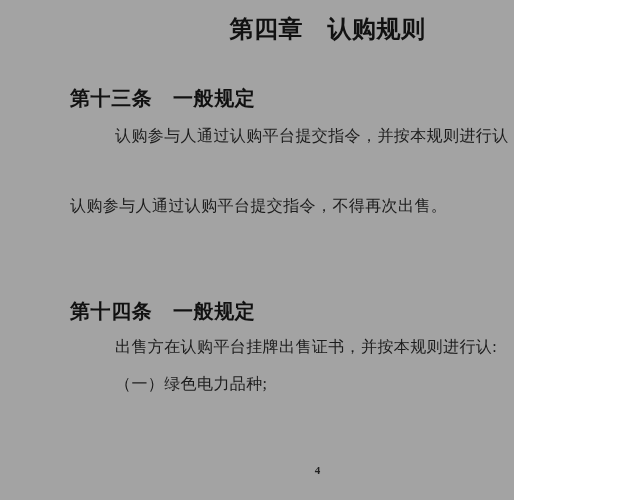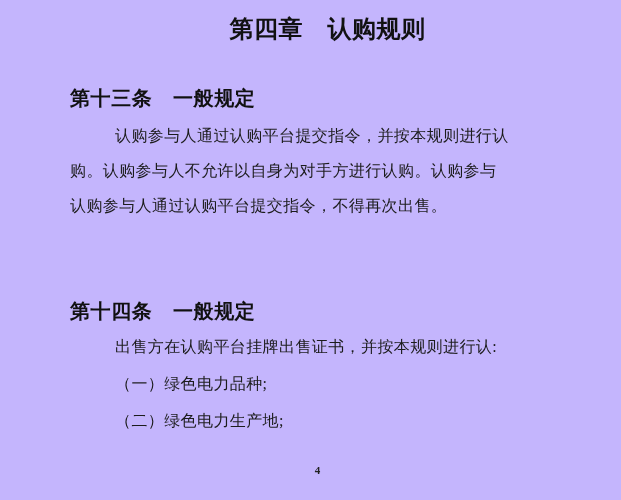--- a/index.html
+++ b/index.html
@@ -2,23 +2,23 @@
 <html><head>
 <meta charset="utf-8">
 <style>
   html, body {
     margin: 0;
     padding: 0;
     background: #ffffff;
   }
   .page {
     position: relative;
-    width: 621px;
+    width: 514px;
     height: 500px;
-    background: #c4b5fd;
+    background: #a3a3a3;
     overflow: hidden;
     color: #1c1c1c;
   }
   .doc-title {
     position: absolute;
     top: 13px;
     left: 0;
     width: 621px;
     box-sizing: border-box;
     padding-left: 34px;
@@ -68,29 +68,27 @@
 <body>
 
 <div class="page">
 
   <div class="doc-title">第四章　认购规则</div>
 
   <div class="ln h" style="top:86px">第十三条　一般规定</div>
 
   <div class="ln ind" style="top:124px">认购参与人通过认购平台提交指令，并按本规则进行认</div>
 
-  <div class="ln" style="top:159px">购。认购参与人不允许以自身为对手方进行认购。认购参与</div>
 
   <div class="ln" style="top:194px">认购参与人通过认购平台提交指令，不得再次出售。</div>
 
 
 
   <div class="ln h" style="top:299px">第十四条　一般规定</div>
 
   <div class="ln ind" style="top:335px">出售方在认购平台挂牌出售证书，并按本规则进行认:</div>
 
   <div class="ln ind" style="top:372px">（一）绿色电力品种;</div>
 
-  <div class="ln ind" style="top:409px">（二）绿色电力生产地;</div>
 
   <div class="page-number">4</div>
 
 </div>
 
 </body></html>

